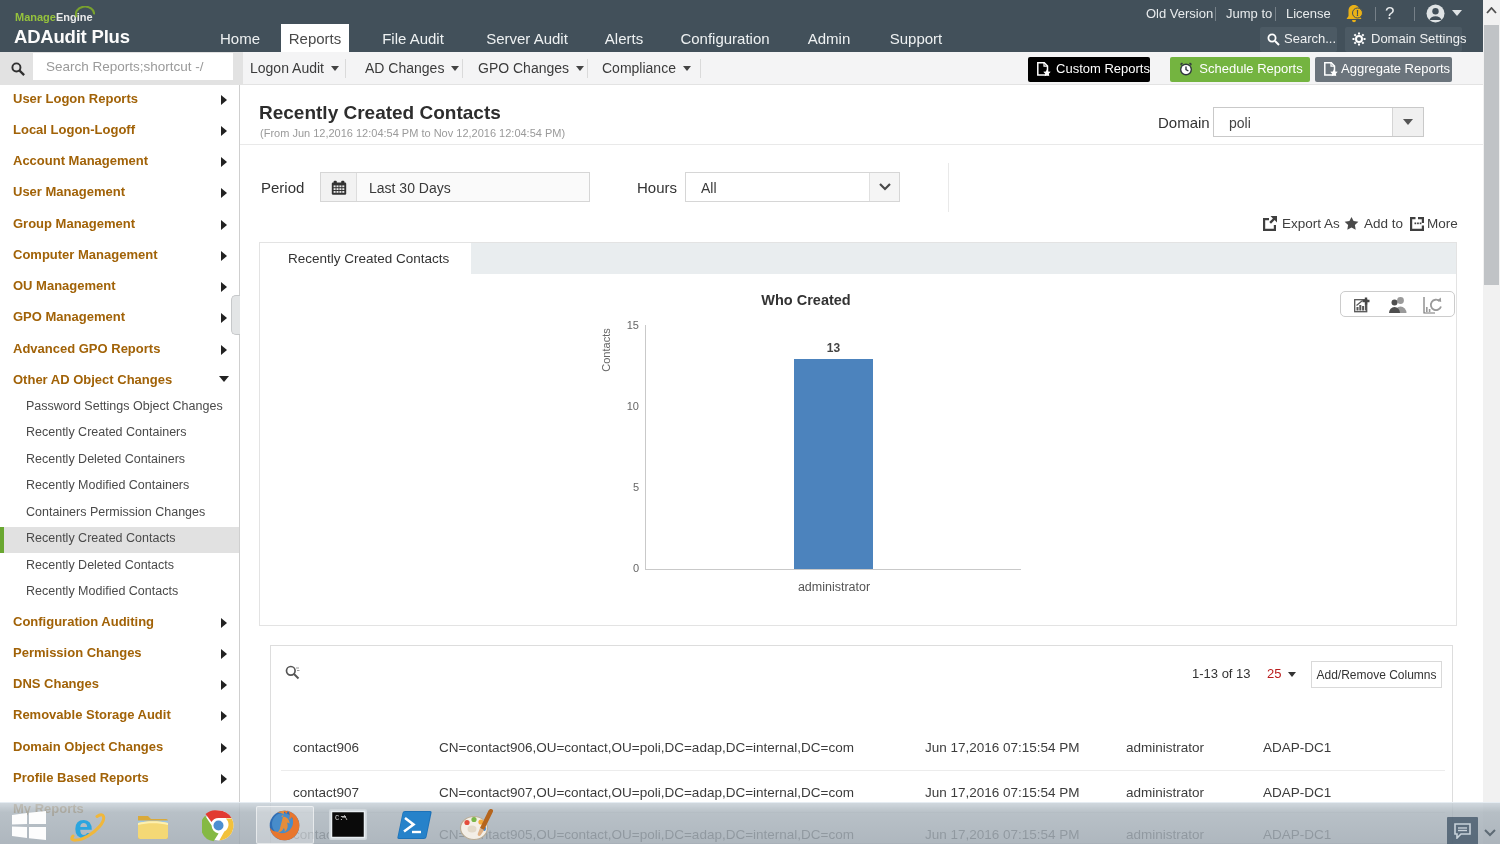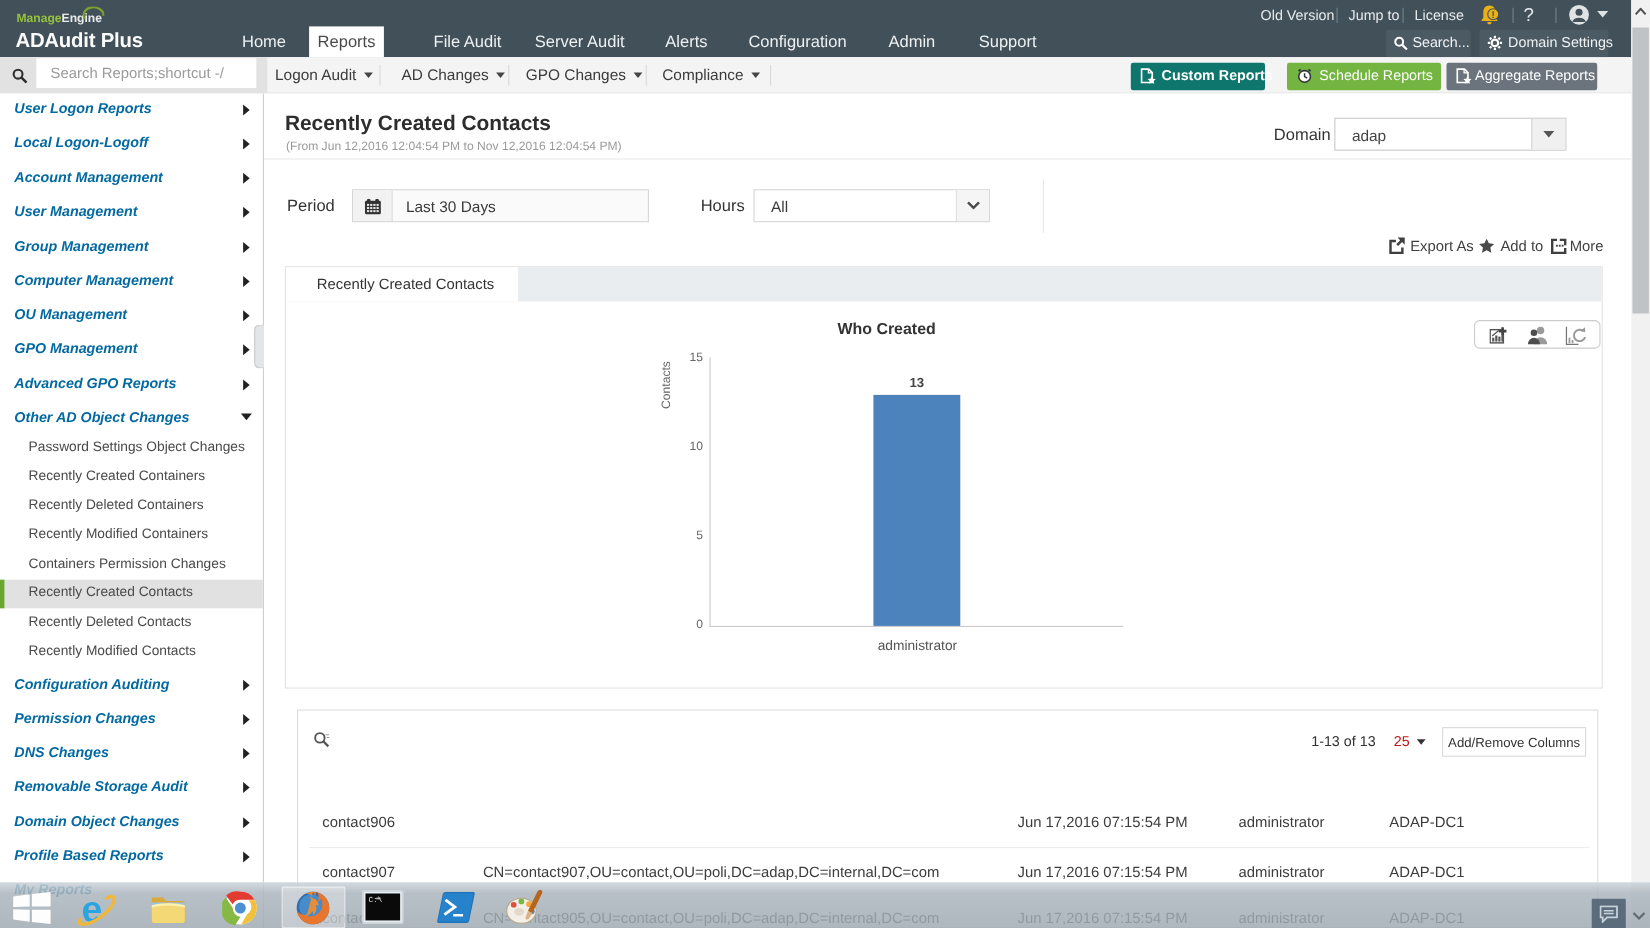--- a/index.html
+++ b/index.html
@@ -24,21 +24,21 @@
 #toolbar { position:absolute; top:52px; left:0; width:1483px; height:33px; background:#f4f4f5; border-bottom:1px solid #e3e3e3; }
 #tsearchwrap { position:absolute; left:0; top:0; width:243px; height:33px; background:#e2e2e2; }
 #tsearch { position:absolute; left:33px; top:1px; width:200px; height:27px; background:#fff; font-size:13.5px; color:#9a9a9a; line-height:27px; padding-left:13px; }
 .dditem { position:absolute; top:8px; font-size:14px; color:#3b3b3b; white-space:nowrap; }
 .dsep { position:absolute; top:7px; width:1px; height:19px; background:#dadada; }
 .caret { display:inline-block; width:0; height:0; border-left:4px solid transparent; border-right:4px solid transparent; border-top:5px solid #444; vertical-align:2px; margin-left:7px; }
 .tbtn { position:absolute; top:5px; height:25px; border-radius:2px; color:#fff; font-size:13px; text-align:center; white-space:nowrap; }
 
 
 #sidebar { position:absolute; top:85px; left:0; width:240px; height:759px; background:#fff; border-right:1px solid #cfcfcf; }
-.cat { position:absolute; left:13px; font-size:13px; font-weight:bold; color:#0369a1; white-space:nowrap;font-style:italic; }
+.cat { position:absolute; left:13px; font-size:13px; font-weight:bold; color:#a16207; white-space:nowrap; }
 .sub { position:absolute; left:26px; font-size:12.5px; color:#4a4a4a; white-space:nowrap; }
 .arr-r { position:absolute; left:221px; width:0; height:0; border-top:5px solid transparent; border-bottom:5px solid transparent; border-left:6px solid #222; }
 .arr-d { position:absolute; left:219px; width:0; height:0; border-left:5px solid transparent; border-right:5px solid transparent; border-top:6px solid #222; }
 #hl { position:absolute; left:0; top:442px; width:239px; height:26px; background:#e1e1e1; border-left:4px solid #69a730; }
 
 
 #content { position:absolute; top:85px; left:240px; width:1243px; height:759px; background:#fff; }
 h1 { position:absolute; left:19px; top:17px; font-size:19px; font-weight:bold; color:#2d2d2d; }
 #subtitle { position:absolute; left:20px; top:42px; font-size:11px; color:#9a9a9a; }
 #hr1 { position:absolute; left:0; top:59px; width:1243px; height:1px; background:#e9e9e9; }
@@ -63,21 +63,21 @@
     <div id="logo-me"><span class="g">Manage</span>Engine
       <svg width="20" height="13" viewBox="0 0 22 14" style="position:absolute;left:60px;top:-5px;">
         <path d="M2 12 A 10 8 0 1 1 21 9" fill="none" stroke="#79a22e" stroke-width="2.2"></path>
       </svg>
     </div>
     <div id="logo-ad">ADAudit Plus</div>
     <span class="navitem" style="left:240px;">Home</span>
     <div id="navtab">
         <span>Reports</span>
       </div>
-    <span class="navitem" style="left:425px;">File Audit</span>
+    <span class="navitem" style="left:413px;">File Audit</span>
     <span class="navitem" style="left:527px;">Server Audit</span>
     <span class="navitem" style="left:624px;">Alerts</span>
     <span class="navitem" style="left:725px;">Configuration</span>
     <span class="navitem" style="left:829px;">Admin</span>
     <span class="navitem" style="left:916px;">Support</span>
     <span class="util" style="left:1146px;">Old Version</span>
     <span class="usep" style="left:1215px;"></span>
     <span class="util" style="left:1226px;">Jump to</span>
     <span class="usep" style="left:1275px;"></span>
     <span class="util" style="left:1286px;">License</span>
@@ -128,21 +128,21 @@
       </svg>
     <div id="tsearch">Search Reports;shortcut -/</div>
     <span class="dditem" style="left:250px;">Logon Audit<span class="caret"></span></span>
     <span class="dsep" style="left:345px;"></span>
     <span class="dditem" style="left:365px;">AD Changes<span class="caret"></span></span>
     <span class="dsep" style="left:462px;"></span>
     <span class="dditem" style="left:478px;">GPO Changes<span class="caret"></span></span>
     <span class="dsep" style="left:587px;"></span>
     <span class="dditem" style="left:602px;">Compliance<span class="caret"></span></span>
     <span class="dsep" style="left:700px;"></span>
-    <div class="tbtn" style="left:1028px;width:122px;background:#0f766e;font-weight:bold;">
+    <div class="tbtn" style="left:1028px;width:122px;background:#000000;">
       <svg width="16" height="17" viewBox="0 0 16 17" style="position:absolute;left:8px;top:4px;">
           <path d="M1.8 1.8 h6.5 l3.2 3.2 v9 h-9.7 z" fill="none" stroke="#fff" stroke-width="1.5"></path>
           <path d="M8 1.8 v3.4 h3.5" fill="none" stroke="#fff" stroke-width="1.2"></path>
           <path d="M11 8.2 l1.15 2.3 2.55 .37 -1.85 1.8 .44 2.53 -2.29 -1.2 -2.29 1.2 .44 -2.53 -1.85 -1.8 2.55 -.37 z" fill="#fff"></path>
         </svg>
       <span style="position:absolute;left:28px;top:4px;width:94px;text-align:center;">Custom Reports</span>
     </div>
     <div class="tbtn" style="left:1170px;width:140px;background:#74b440;">
       <svg width="16" height="16" viewBox="0 0 16 16" style="position:absolute;left:8px;top:4px;">
           <circle cx="8" cy="8.5" r="6" fill="#30373d"></circle>
@@ -205,21 +205,21 @@
     <span class="cat" style="top:685px;">Profile Based Reports</span>
       <span class="arr-r" style="top:689px;"></span>
     <span class="cat" style="top:716px;">My Reports</span>
     <div style="position:absolute;left:231px;top:210px;width:9px;height:40px;background:#e3e5e6;border:1px solid #c6c8ca;border-right:none;border-radius:5px 0 0 5px;"></div>
   </div>
   <div id="content">
     <h1>Recently Created Contacts</h1>
     <div id="subtitle">(From Jun 12,2016 12:04:54 PM to Nov 12,2016 12:04:54 PM)</div>
     <span class="lbl" style="left:918px;top:29px;">Domain</span>
     <div class="abs" style="left:973px;top:22px;width:211px;height:30px;background:#fff;border:1px solid #c9c9c9;">
-      <span style="position:absolute;left:15px;top:7px;font-size:14px;color:#444;">adap</span>
+      <span style="position:absolute;left:15px;top:7px;font-size:14px;color:#444;">poli</span>
       <div style="position:absolute;right:0;top:0;width:31px;height:28px;background:#f0f0f0;border-left:1px solid #d5d5d5;">
         <span style="position:absolute;left:10px;top:11px;width:0;height:0;border-left:5px solid transparent;border-right:5px solid transparent;border-top:6px solid #555;"></span>
       </div>
     </div>
     <div id="hr1"></div>
     <span class="lbl" style="left:21px;top:94px;">Period</span>
     <div class="abs" style="left:80px;top:87px;width:270px;height:30px;border:1px solid #d6d6d6;background:#fafafa;">
       <div style="position:absolute;left:0;top:0;width:36px;height:28px;background:#f2f2f2;border-right:1px solid #ddd;">
         <svg width="16" height="16" viewBox="0 0 16 16" style="position:absolute;left:10px;top:7px;">
           <rect x="2.6" y="0.8" width="3.2" height="3.4" rx="1" fill="#2f2f2f"></rect>
@@ -328,20 +328,21 @@
         <line x1="12" y1="5.5" x2="14.5" y2="5.5" stroke="#999" stroke-width="1"></line>
       </svg>
     <span class="abs" style="left:921px;top:20px;font-size:13px;color:#333;">1-13 of 13</span>
     <span class="abs" style="left:996px;top:20px;font-size:13px;color:#b91c1c;">25</span>
     <span class="abs" style="left:1017px;top:26px;width:0;height:0;border-left:4px solid transparent;border-right:4px solid transparent;border-top:5px solid #333;"></span>
     <div class="abs" style="left:1040px;top:15px;width:131px;height:27px;border:1px solid #d9d9d9;background:#fff;">
       <span style="position:absolute;left:0;top:6px;width:129px;text-align:center;font-size:12px;color:#333;">Add/Remove Columns</span>
     </div>
     <div class="row" style="top:80px;height:45px;">
       <span style="left:12px;">contact906</span>
+      <span style="left:158px;">CN=contact906,OU=contact,OU=poli,DC=adap,DC=internal,DC=com</span>
       <span style="left:644px;">Jun 17,2016 07:15:54 PM</span>
       <span style="left:845px;">administrator</span>
       <span style="left:982px;">ADAP-DC1</span>
     </div>
     <div class="row" style="top:125px;">
       <span style="left:12px;">contact907</span>
       <span style="left:158px;">CN=contact907,OU=contact,OU=poli,DC=adap,DC=internal,DC=com</span>
       <span style="left:644px;">Jun 17,2016 07:15:54 PM</span>
       <span style="left:845px;">administrator</span>
       <span style="left:982px;">ADAP-DC1</span>

